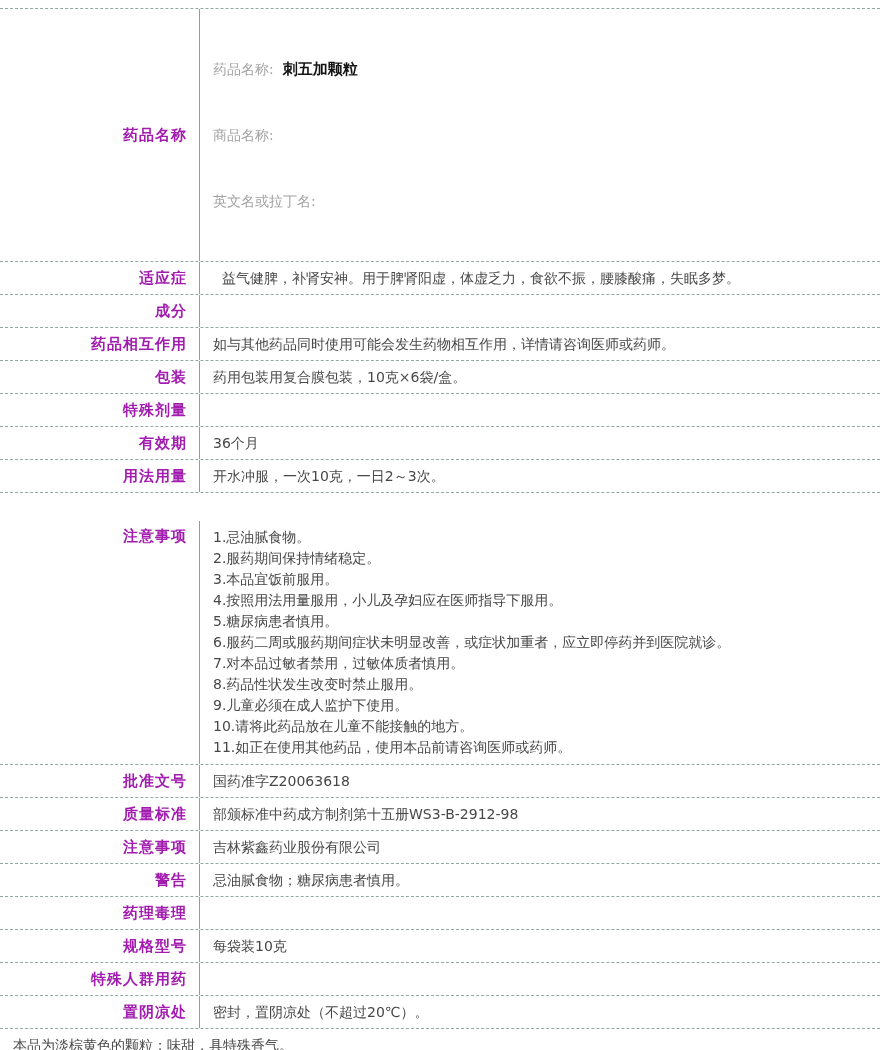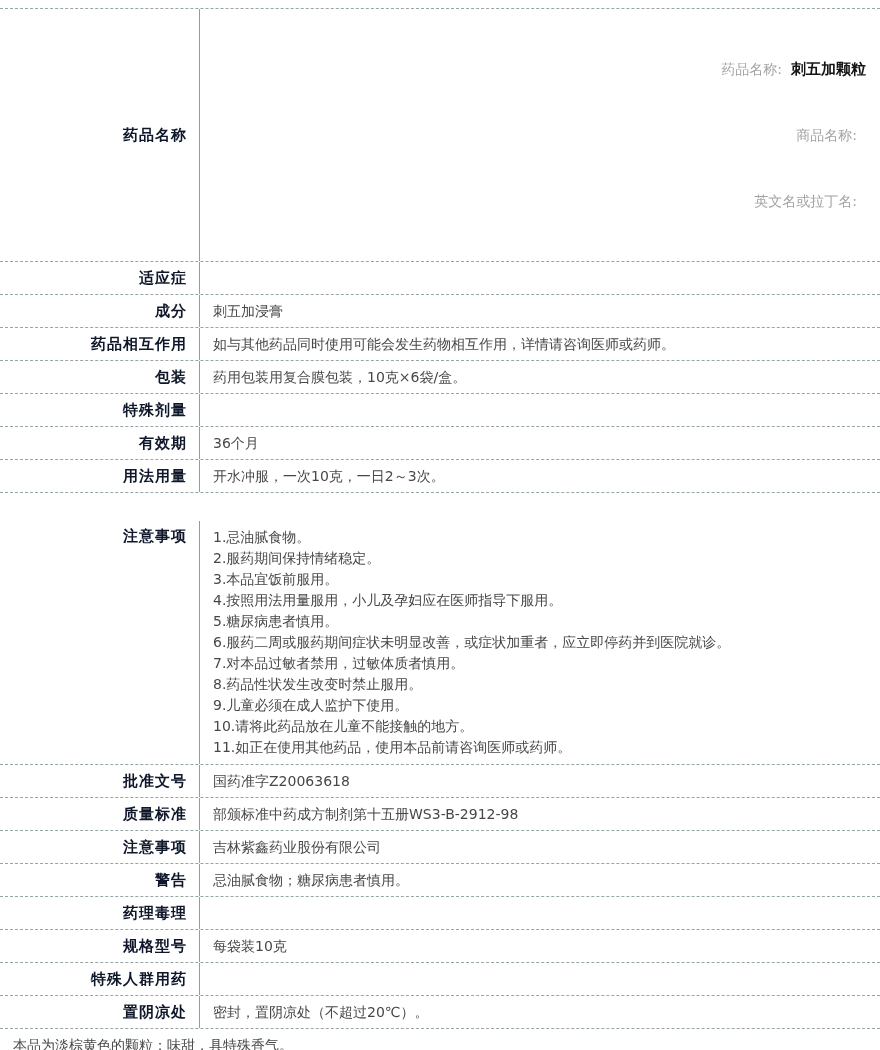--- a/index.html
+++ b/index.html
@@ -30,21 +30,21 @@
     width: 200px;
     box-sizing: border-box;
     align-self: stretch;
     display: flex;
     align-items: center;
     justify-content: flex-end;
     padding: 3px 12px 3px 0;
     border-right: 1px solid #999999;
     font-weight: bold;
     font-size: 15px;
-    color: #0f172a;
+    color: #a21caf;
     letter-spacing: 1px;
   }
   .value-cell {
     flex: 1;
     box-sizing: border-box;
     padding: 4px 14px 4px 13px;
     font-size: 14px;
     line-height: 22px;
     color: #474747;
     white-space: pre-wrap;
@@ -62,21 +62,20 @@
     padding-top: 6px;
     padding-bottom: 6px;
   }
   .row-name .value-cell {
     padding-top: 5px;
     padding-bottom: 5px;
   }
   .name-line {
     line-height: 22px;
     font-size: 14px;
-    text-align: right;
   }
   .muted {
     color: #a3a3a3;
   }
   .drug-name-strong {
     color: #141414;
     font-weight: bold;
     margin-left: 9px;
     font-size: 15px;
   }
@@ -90,25 +89,25 @@
     <div class="label-cell">药品名称</div>
     <div class="value-cell">
       <div class="name-line"><span class="muted">药品名称:</span><span class="drug-name-strong">刺五加颗粒</span></div>
       <div class="name-line"><span class="muted">商品名称:</span><span class="drug-name-strong"></span></div>
       <div class="name-line"><span class="muted">英文名或拉丁名:</span><span class="drug-name-strong"></span></div>
     </div>
   </div>
 
   <div class="row">
     <div class="label-cell">适应症</div>
+    <div class="value-cell">  益气健脾，补肾安神。用于脾肾阳虚，体虚乏力，食欲不振，腰膝酸痛，失眠多梦。</div>
   </div>
 
   <div class="row">
     <div class="label-cell">成分</div>
-    <div class="value-cell">刺五加浸膏</div>
   </div>
 
   <div class="row">
     <div class="label-cell">药品相互作用</div>
     <div class="value-cell">如与其他药品同时使用可能会发生药物相互作用，详情请咨询医师或药师。</div>
   </div>
 
   <div class="row">
     <div class="label-cell">包装</div>
     <div class="value-cell">药用包装用复合膜包装，10克×6袋/盒。</div>

